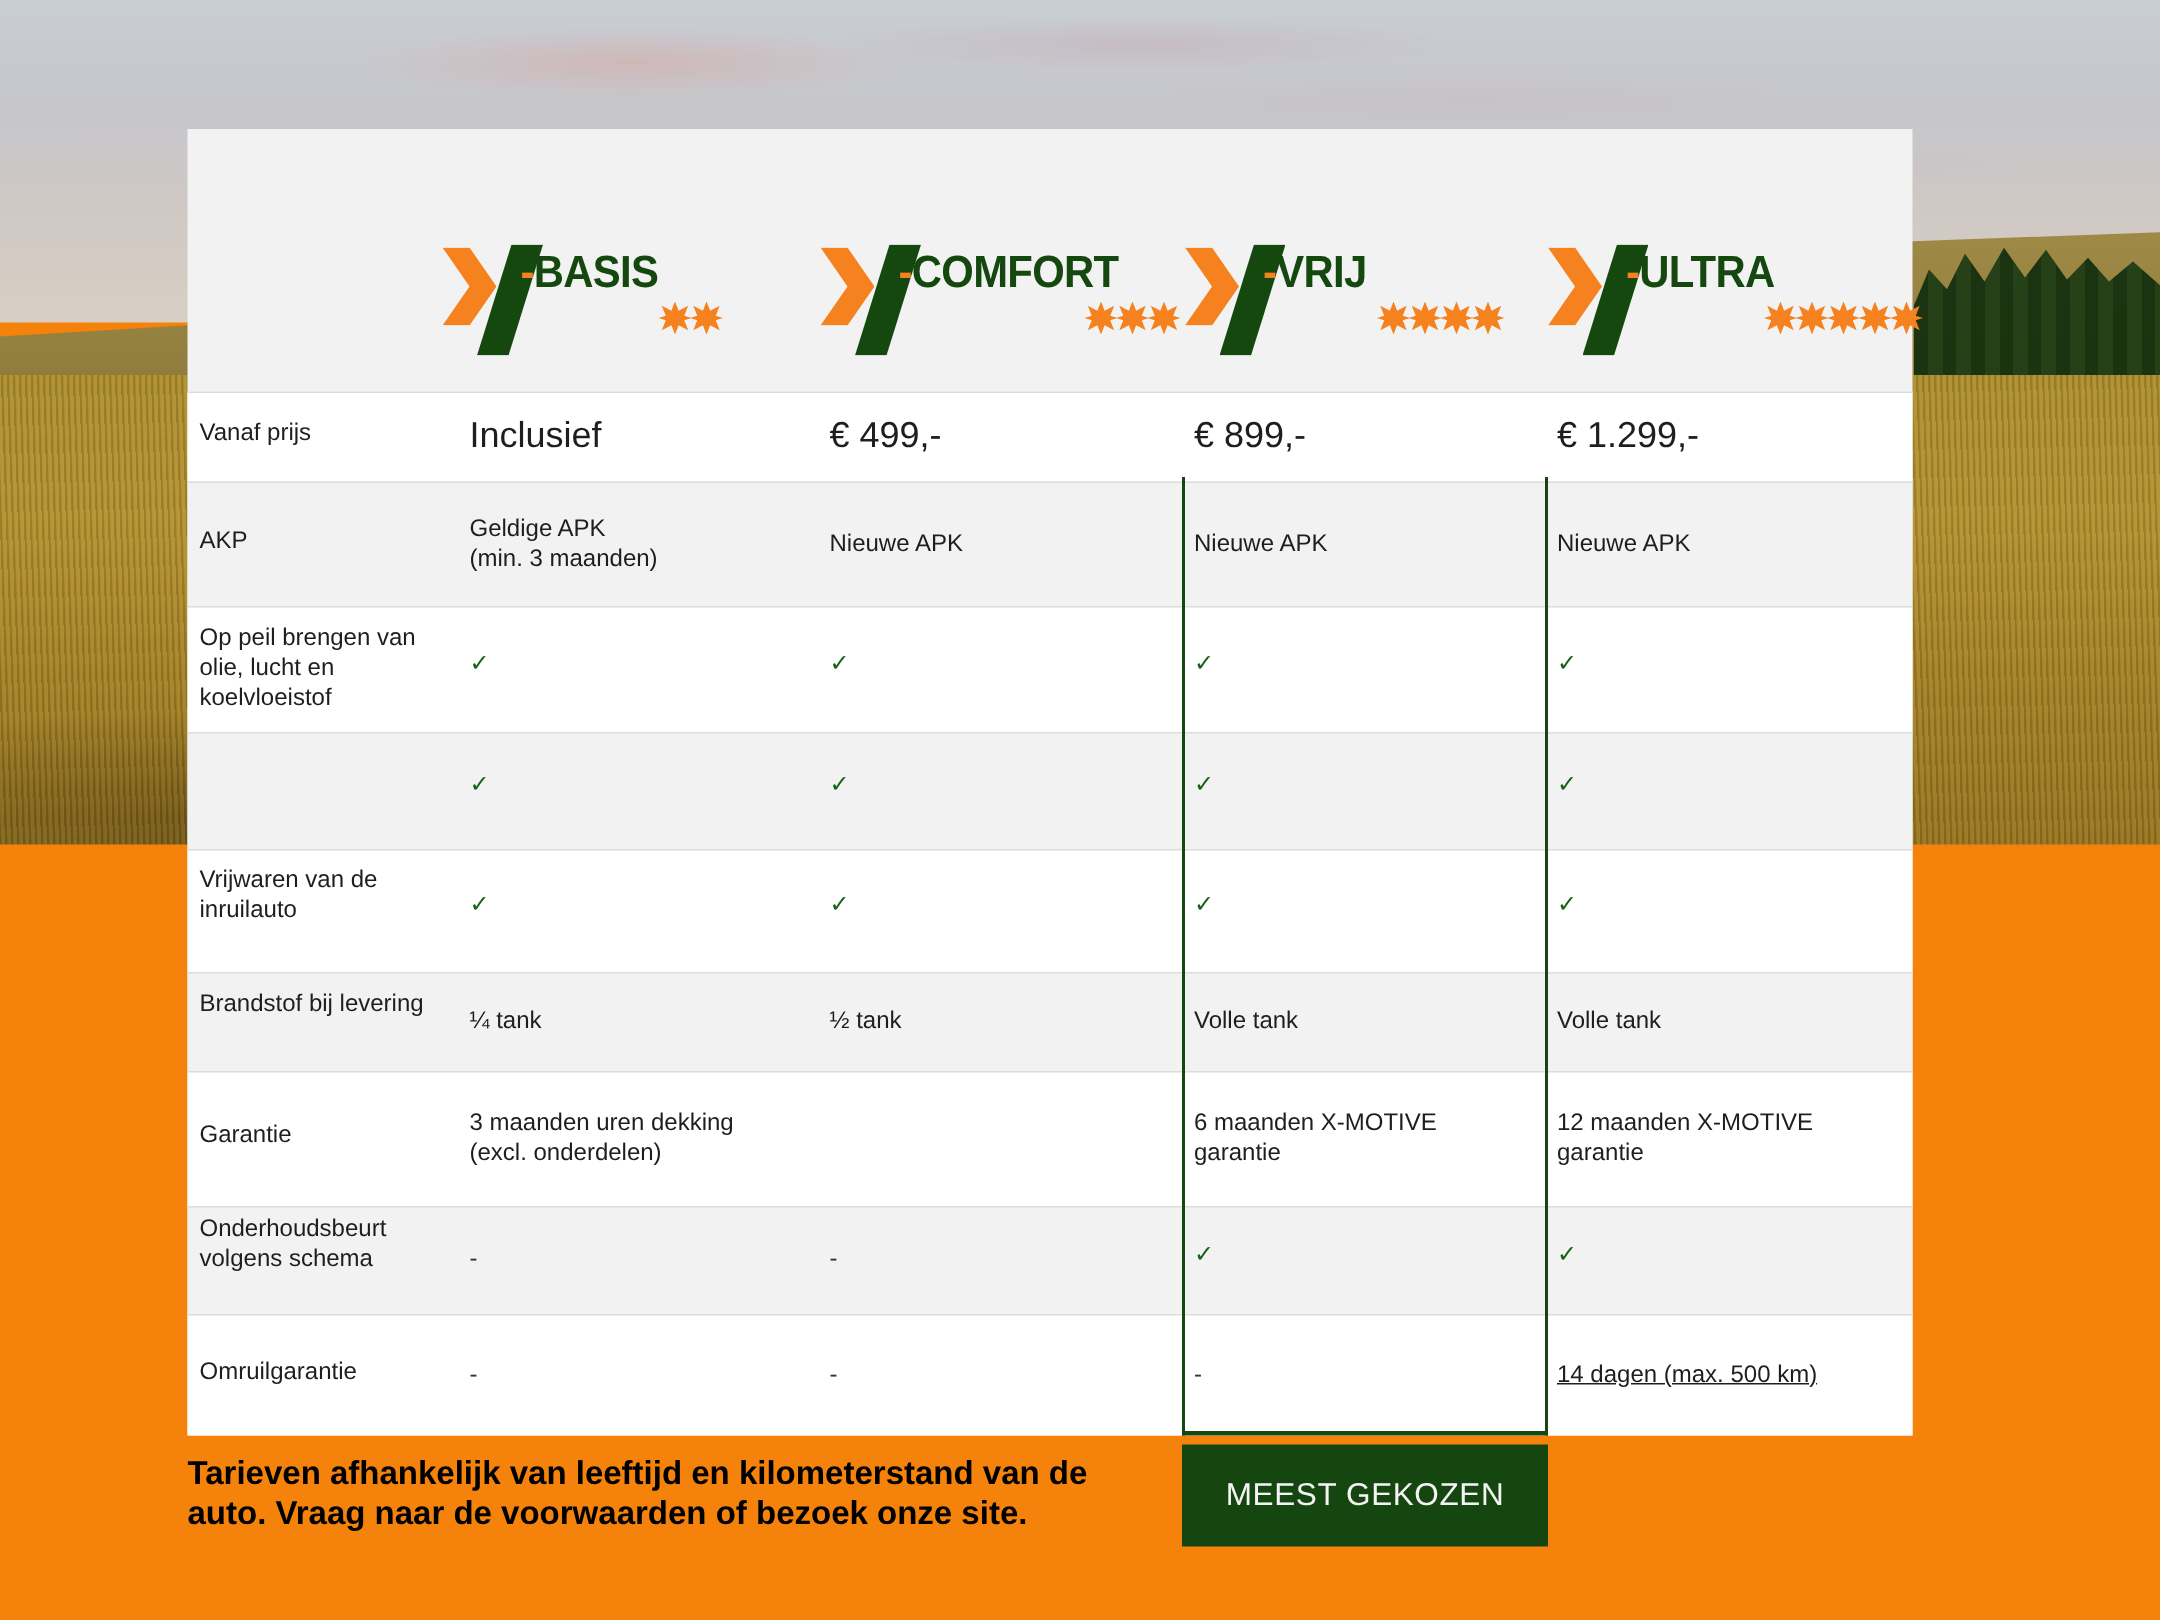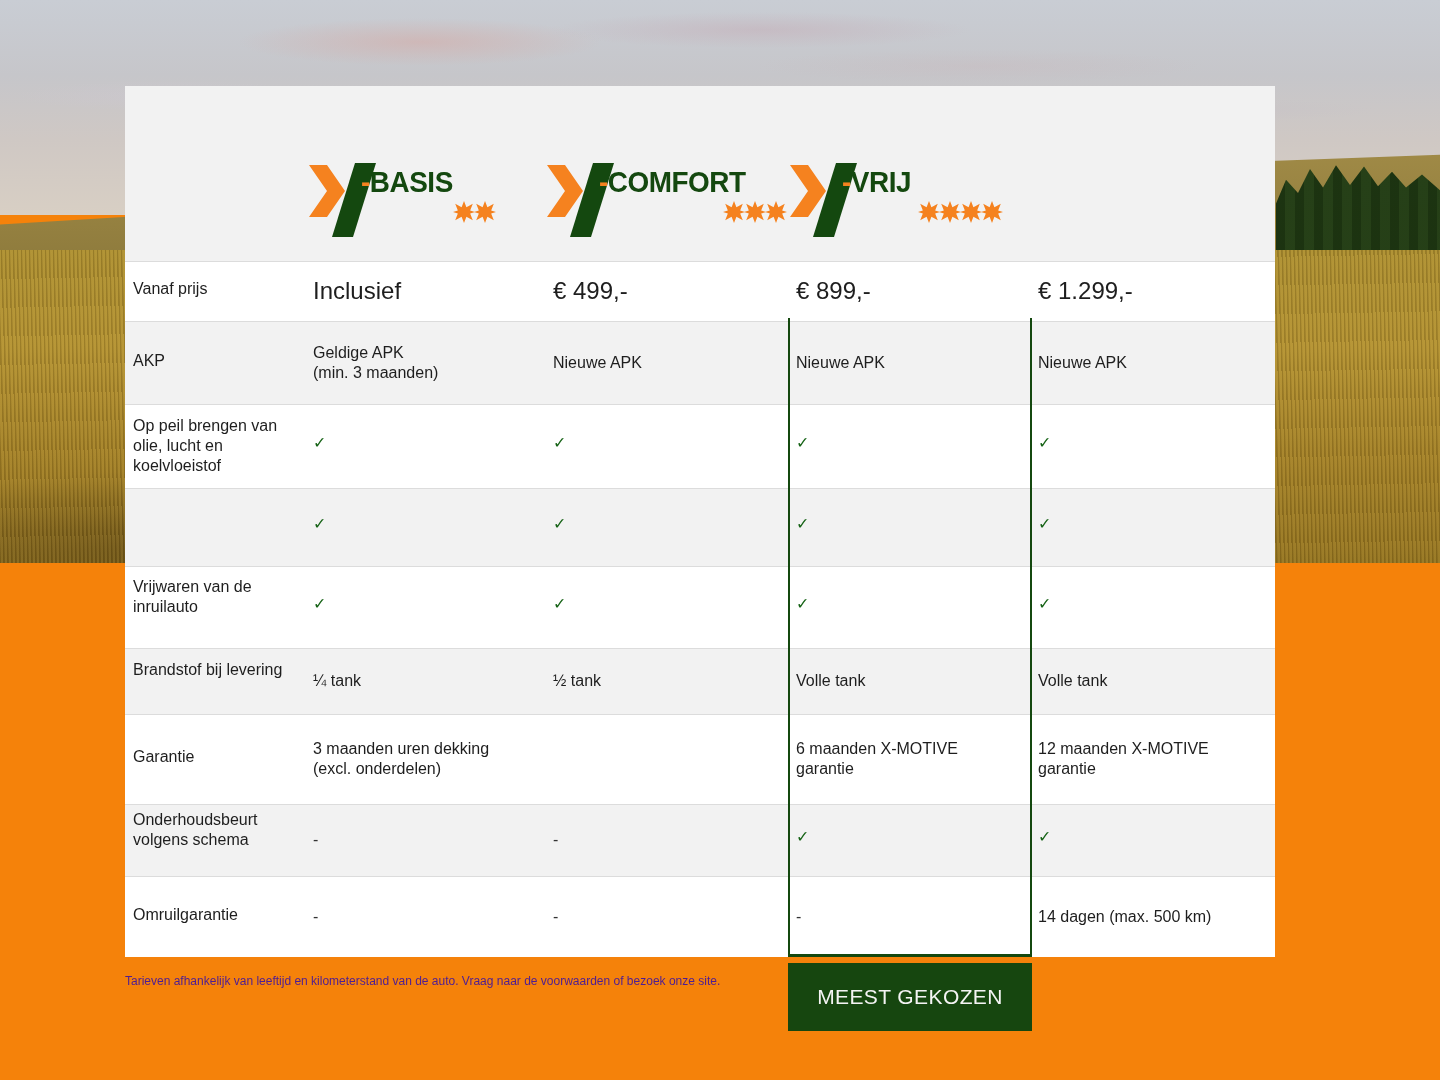--- a/index.html
+++ b/index.html
@@ -91,21 +91,21 @@
   .cell.lbl{font-size:16px;color:#1E1E1E;}
   .cell.price{font-size:24px;color:#1E1E1E;}
   .cell.feat{font-size:16px;}
   .chk{font-size:30px;color:#166316;line-height:30px;font-weight:400;}
   .dash-val{font-size:17px;color:#333;}
   .hl-left,.hl-right{position:absolute;width:2px;background:#14480F;}
   .hl-bottom{position:absolute;height:3px;background:#14480F;}
   
   #footnote{
     position:absolute;left:125px;top:968px;width:640px;
-    font-size:12px;color:#4c1d95;line-height:27px;
+    font-size:22px;color:#000000;line-height:27px;font-weight:bold;
   }
   #badge{
     position:absolute;left:788px;top:963px;width:244px;height:68px;
     background:#16460F;color:#F4F4F4;font-size:21px;letter-spacing:.4px;
     display:flex;align-items:center;justify-content:center;
   }
 </style>
 </head>
 <body>
 
@@ -113,21 +113,21 @@
   <div class="bg-sky"></div>
   <div class="bg-hill-far"></div>
   <div class="bg-hill-mid"></div>
   <div class="bg-trees"></div>
   <div class="bg-field"></div>
   <div class="bg-orange"></div>
 </div>
 
 <div id="card">
   <div class="tbl" id="table-root">
-      <div class="colhead" style="left: 184px; width: 234px;">
+      <div class="colhead" style="left: 170px; width: 234px;">
         <div class="logo">
           <div class="logo-mark">
             <div class="chev"></div>
             <div class="slash"></div>
           </div>
           <div class="logo-text"><span class="dash">-</span><span>BASIS</span></div>
           <div class="stars" style="left: 144px;"><span class="star"></span><span class="star"></span></div>
         </div>
       </div>
       <div class="colhead" style="left: 665px; width: 236px;">
@@ -141,20 +141,30 @@
         </div>
       </div>
       <div class="colhead" style="left: 422px; width: 237px;">
         <div class="logo">
           <div class="logo-mark">
             <div class="chev"></div>
             <div class="slash"></div>
           </div>
           <div class="logo-text"><span class="dash">-</span><span>COMFORT</span></div>
           <div class="stars" style="left: 176px;"><span class="star"></span><span class="star"></span><span class="star"></span></div>
+        </div>
+      </div>
+      <div class="colhead" style="left: 907px; width: 239px;">
+        <div class="logo">
+          <div class="logo-mark">
+            <div class="chev"></div>
+            <div class="slash"></div>
+          </div>
+          <div class="logo-text"><span class="dash">-</span><span>ULTRA</span></div>
+          <div class="stars" style="left: 144px;"><span class="star"></span><span class="star"></span><span class="star"></span><span class="star"></span><span class="star"></span></div>
         </div>
       </div>
       <div class="row alt" style="top: 175px; height: 60px;"></div>
       <div class="rowline" style="top: 175px;"></div>
       <div class="cell lbl" style="left: 8px; width: 164px; top: 193px;">Vanaf prijs</div>
       <div class="cell price" style="left: 188px; width: 224px; top: 195px;">Inclusief</div>
       <div class="cell price" style="left: 428px; width: 227px; top: 195px;">€ 499,-</div>
       <div class="cell price" style="left: 671px; width: 226px; top: 195px;">€ 899,-</div>
       <div class="cell price" style="left: 913px; width: 229px; top: 195px;">€ 1.299,-</div>
       <div class="row grey" style="top: 235px; height: 83px;"></div>
@@ -203,21 +213,21 @@
       <div class="cell feat dash-val" style="left: 188px; width: 224px; top: 744px;">-</div>
       <div class="cell feat dash-val" style="left: 428px; width: 227px; top: 744px;">-</div>
       <div class="cell feat chk" style="left: 671px; width: 226px; top: 736px;">✓</div>
       <div class="cell feat chk" style="left: 913px; width: 229px; top: 736px;">✓</div>
       <div class="row alt" style="top: 790px; height: 81px;"></div>
       <div class="rowline" style="top: 790px;"></div>
       <div class="cell lbl" style="left: 8px; width: 164px; top: 818.5px;">Omruilgarantie</div>
       <div class="cell feat dash-val" style="left: 188px; width: 224px; top: 820.5px;">-</div>
       <div class="cell feat dash-val" style="left: 428px; width: 227px; top: 820.5px;">-</div>
       <div class="cell feat dash-val" style="left: 671px; width: 226px; top: 820.5px;">-</div>
-      <div class="cell feat" style="left: 913px; width: 229px; top: 820.5px;">14 dagen (max. 500 km)</div>
+      <div class="cell feat" style="left: 913px; width: 229px; top: 820.5px; text-decoration: underline;">14 dagen (max. 500 km)</div>
       <div class="hl-left" style="left: 663px; top: 232px; height: 639px;"></div>
       <div class="hl-left" style="left: 905px; top: 232px; height: 639px;"></div>
       <div class="hl-bottom" style="left: 663px; top: 868px; width: 244px;"></div>
     </div>
 </div>
 
 <div id="footnote">Tarieven afhankelijk van leeftijd en kilometerstand van de auto. Vraag naar de voorwaarden of bezoek onze site.</div>
 <div id="badge">MEEST GEKOZEN</div>
 
 </body></html>

